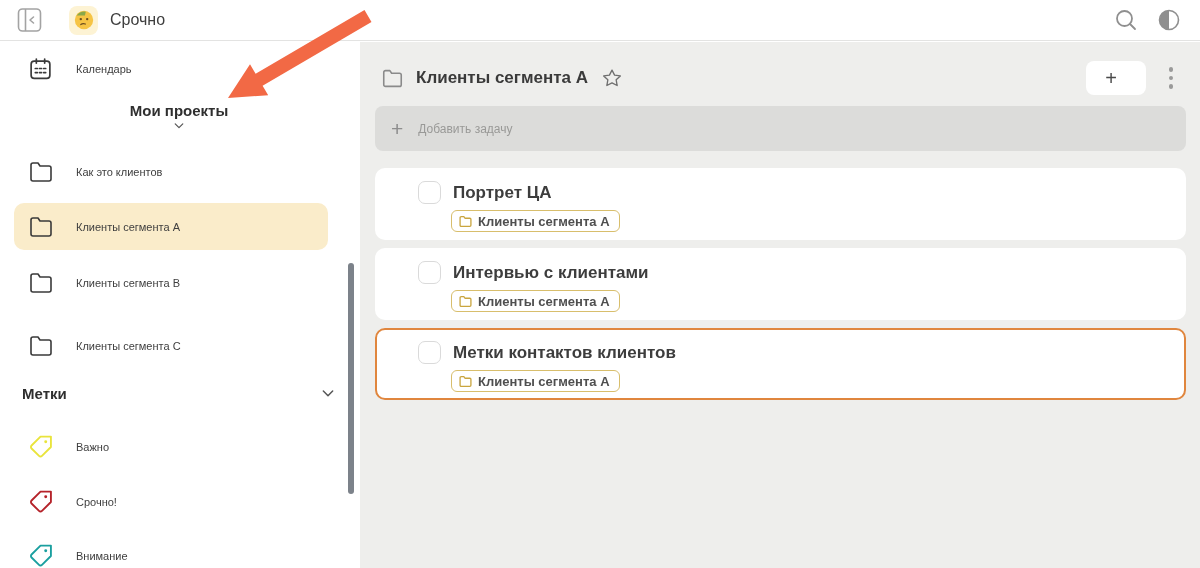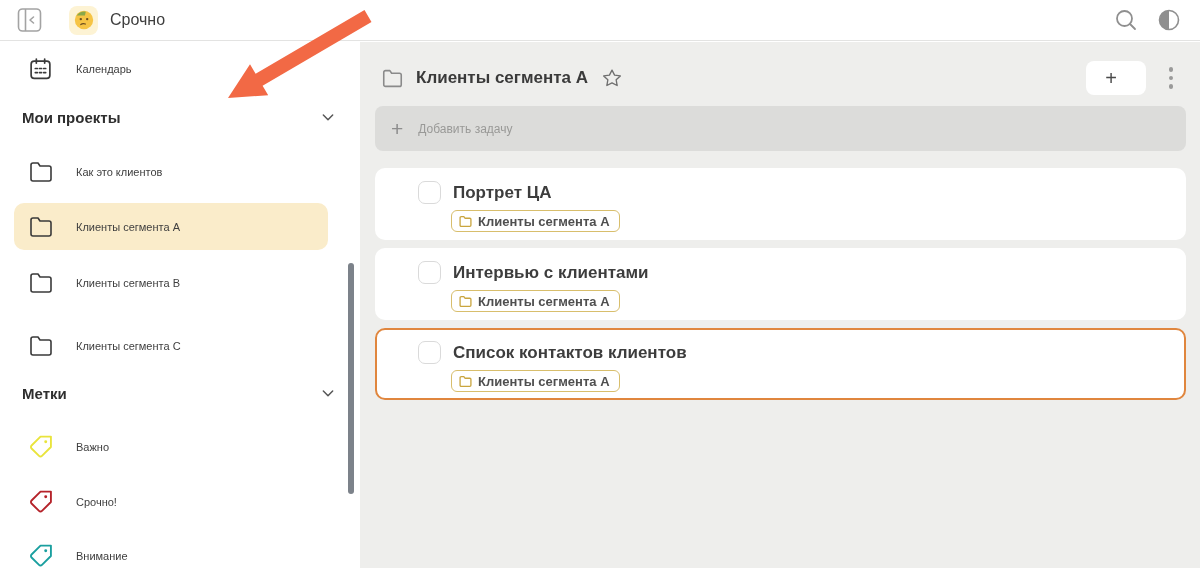--- a/index.html
+++ b/index.html
@@ -42,21 +42,21 @@
     padding-left: 14px; cursor: pointer;
   }
   .side-row .row-icon { width: 25px; height: 25px; flex: 0 0 25px; display: flex; align-items: center; justify-content: center; }
   .side-row .row-label { margin-left: 23px; font-size: 11px; color: #3e3e3e; white-space: nowrap; }
   .calendar-row { top: 9px; height: 36px; }
   .section-header {
     position: absolute; left: 22px; right: 24px; height: 30px;
     display: flex; align-items: center; justify-content: space-between; cursor: pointer;
   }
   .section-header .hdr-label { font-size: 15px; font-weight: 700; color: #2f2f2f; }
-  .projects-header { top: 60px; }
+  .projects-header { top: 60px; flex-direction: column; }
   .tags-header { top: 336px; }
   .chev { width: 16px; height: 16px; }
   .sidebar-scrollbar {
     position: absolute; left: 348px; top: 221px; width: 6px; height: 231px;
     background: #7c828a; border-radius: 3px; cursor: pointer;
   }
 
   
   .main {
     position: absolute; left: 360px; top: 42px; width: 840px; height: 526px;
@@ -303,21 +303,21 @@
         <span class="task-chip" style="border-color: rgb(216, 190, 108);">
           <svg width="13" height="13" viewBox="0 0 24 24" fill="none" stroke-width="2.4" stroke-linejoin="round" style="stroke: rgb(201, 165, 63);">
             <path d="M22 19a2 2 0 0 1-2 2H4a2 2 0 0 1-2-2V5a2 2 0 0 1 2-2h5l2 3h9a2 2 0 0 1 2 2z"></path>
           </svg>
           <span class="chip-label">Клиенты сегмента А</span>
         </span>
       </div>
 
       <div class="task-card highlight" style="border-color: rgb(224, 134, 62);">
         <span class="task-checkbox"></span>
-        <span class="task-title">Список контактов клиентов</span>
+        <span class="task-title">Метки контактов клиентов</span>
         <span class="task-chip" style="border-color: rgb(216, 190, 108);">
           <svg width="13" height="13" viewBox="0 0 24 24" fill="none" stroke-width="2.4" stroke-linejoin="round" style="stroke: rgb(201, 165, 63);">
             <path d="M22 19a2 2 0 0 1-2 2H4a2 2 0 0 1-2-2V5a2 2 0 0 1 2-2h5l2 3h9a2 2 0 0 1 2 2z"></path>
           </svg>
           <span class="chip-label">Клиенты сегмента А</span>
         </span>
       </div>
 
     </div>
   </div>

